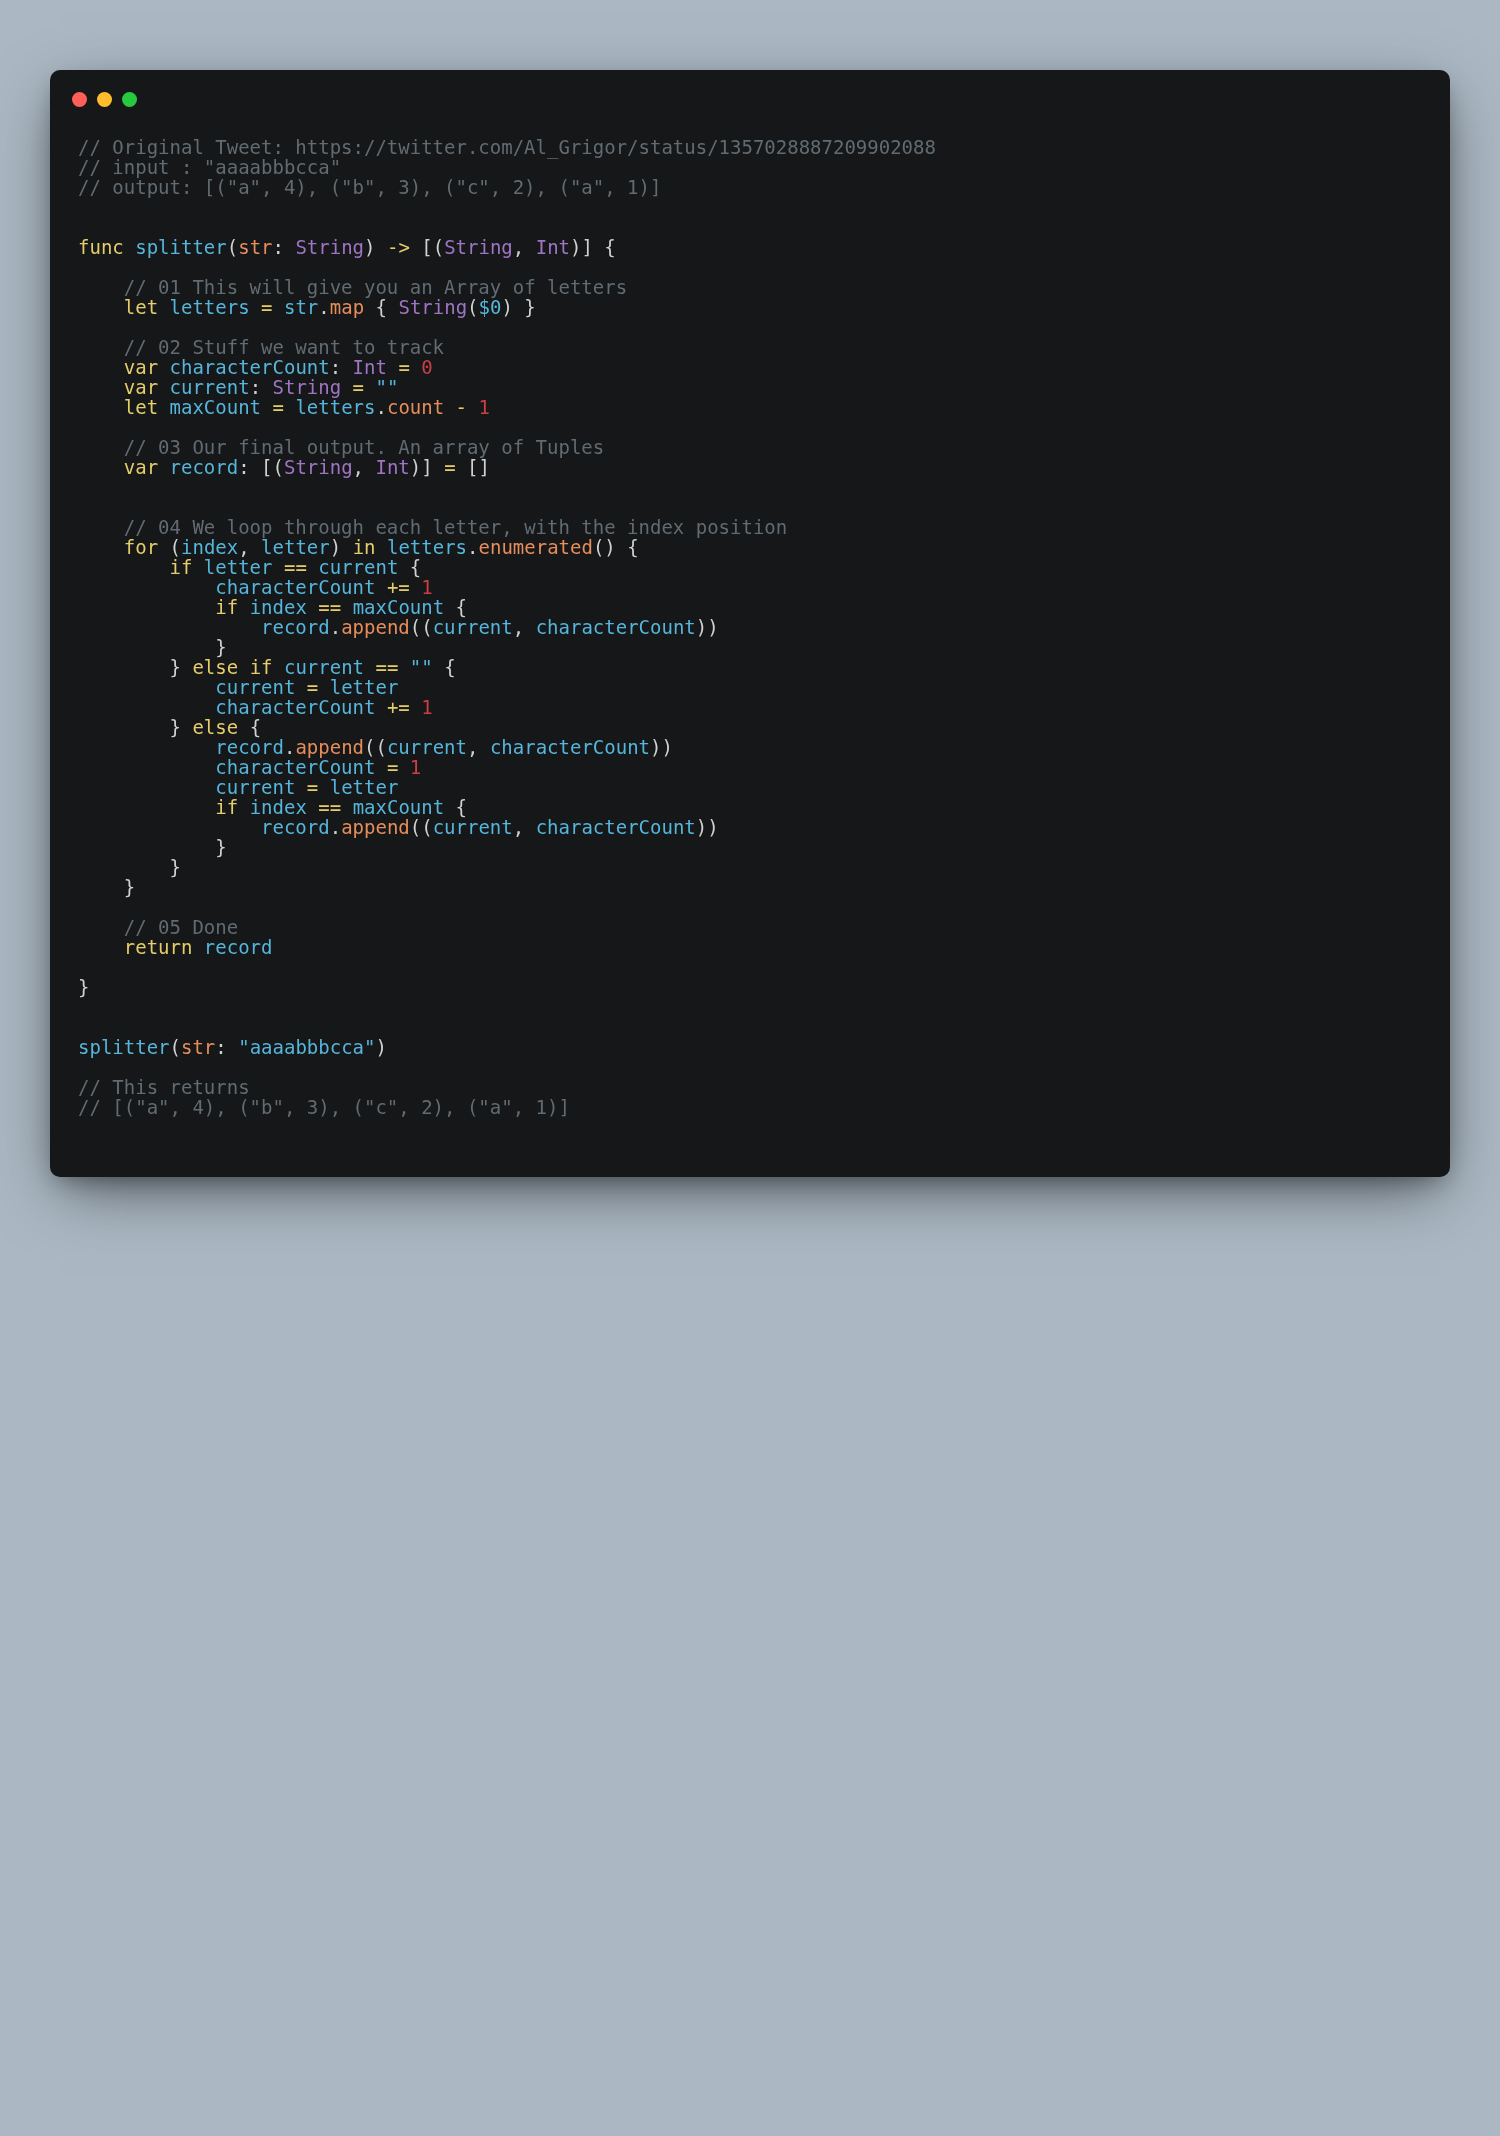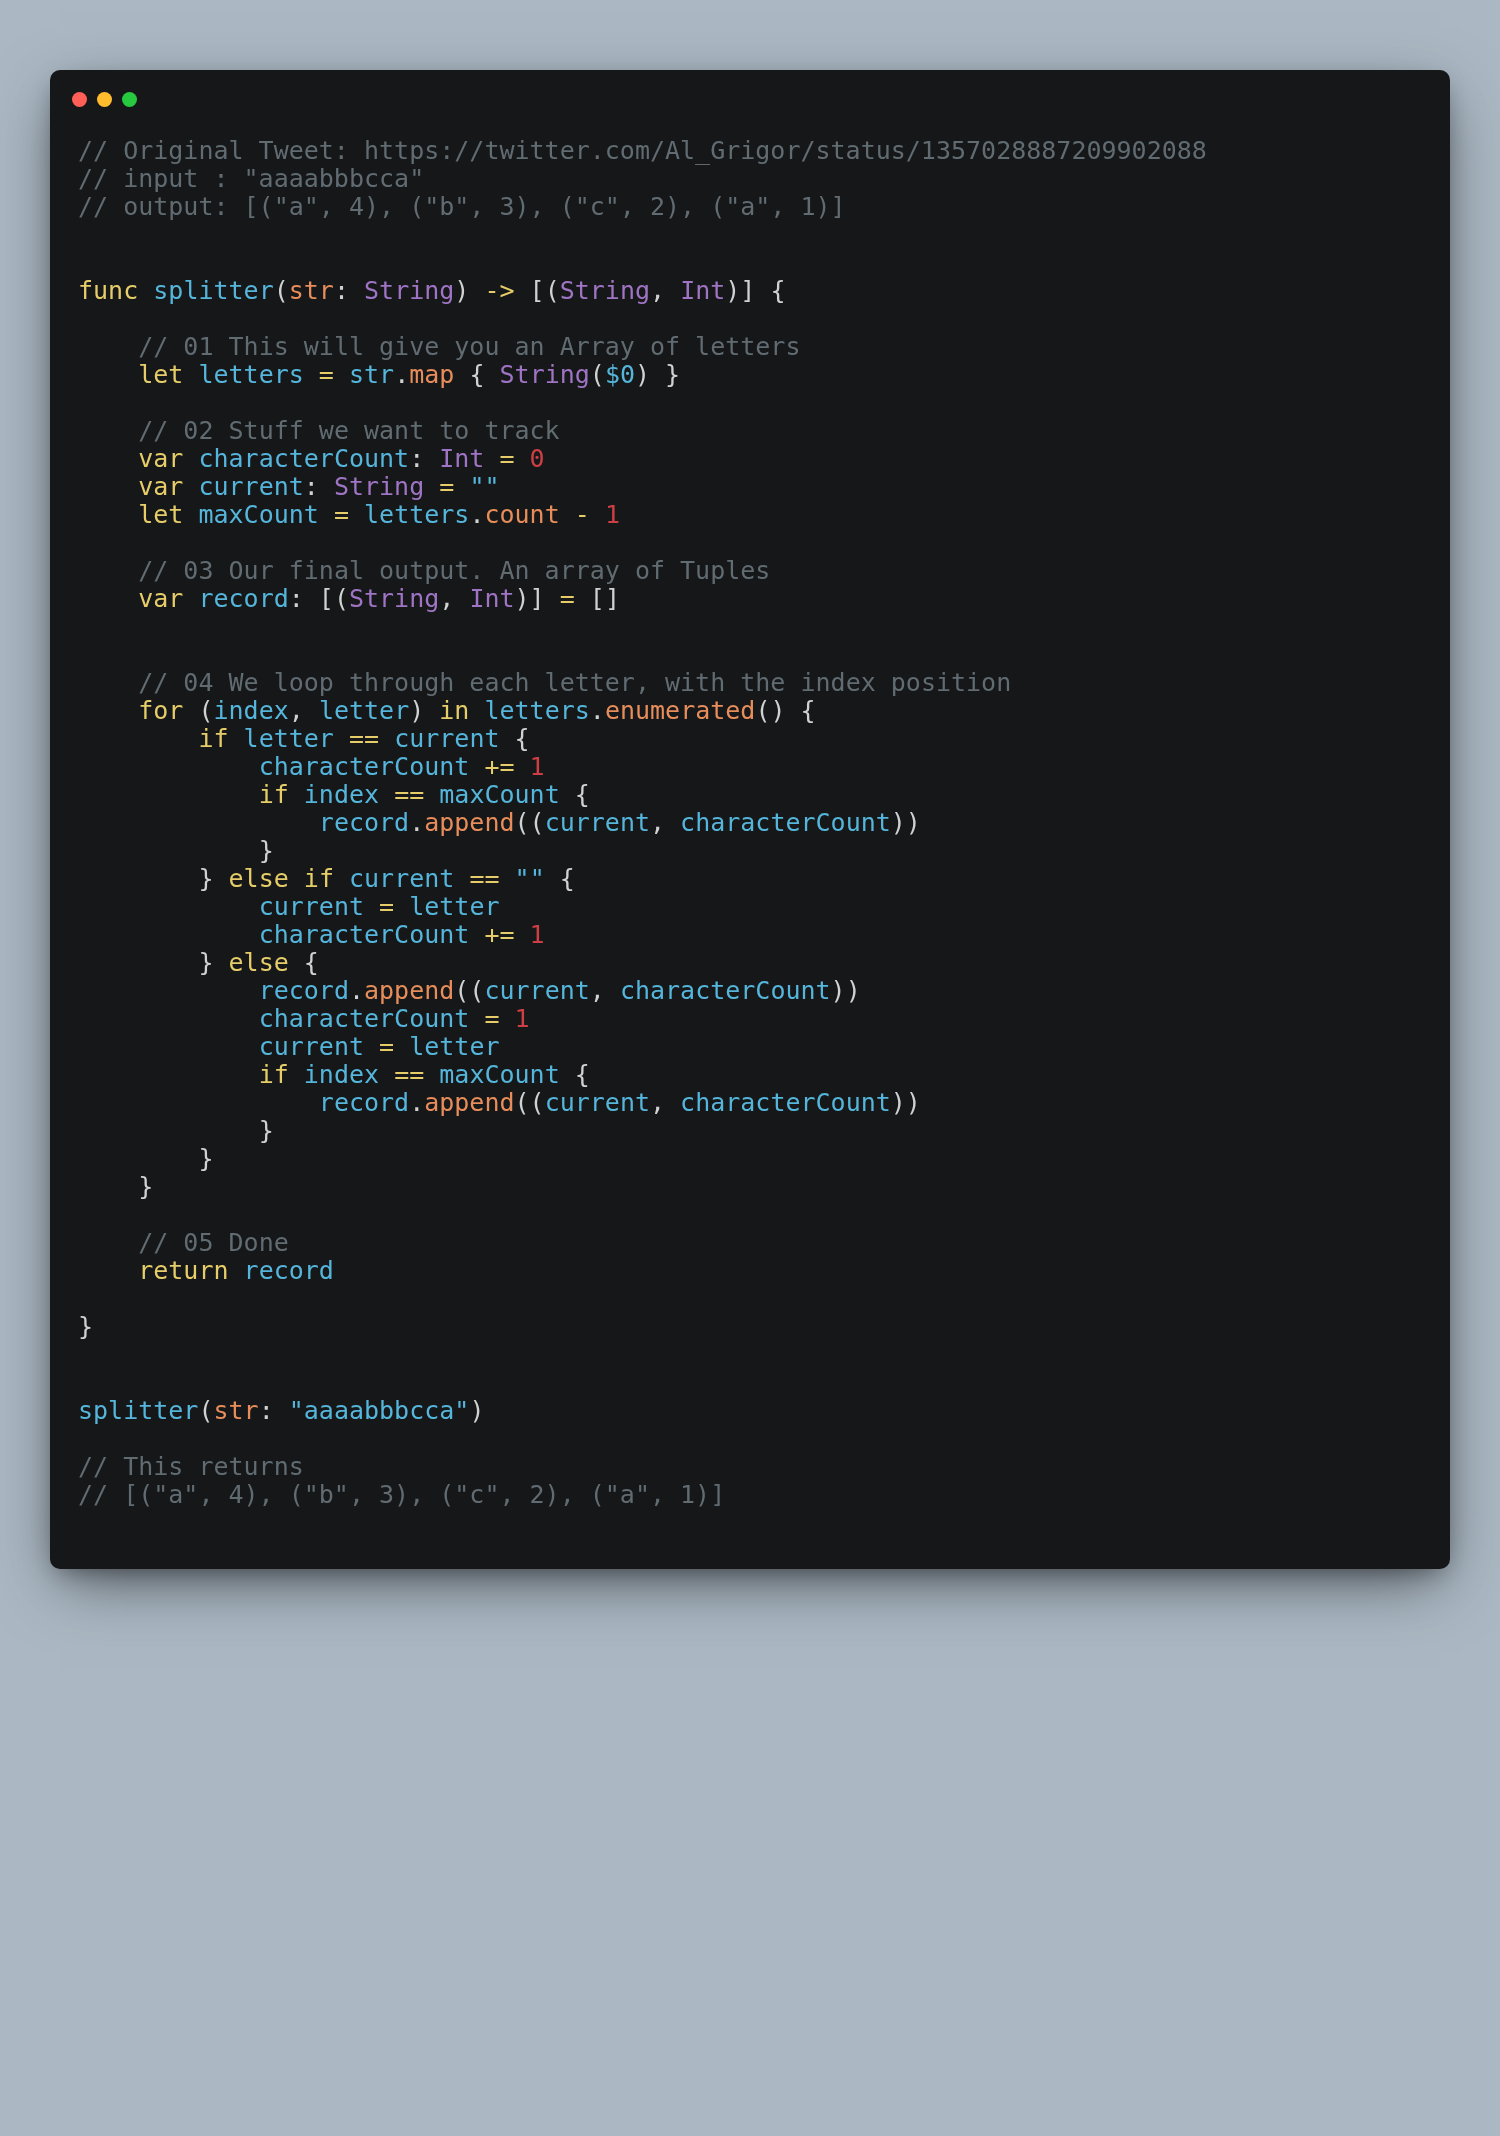--- a/index.html
+++ b/index.html
@@ -29,22 +29,22 @@
   .dot {
     width: 15px;
     height: 15px;
     border-radius: 50%;
   }
   .dot.red { background: #ff5f56; }
   .dot.yellow { background: #ffbd2e; }
   .dot.green { background: #27c93f; }
   .code {
     padding: 20px 28px 30px 28px;
-    font-size: 25px;
-    line-height: 28px;
+    font-size: 19px;
+    line-height: 20px;
     white-space: pre;
     color: #cfd2d1;
     font-feature-settings: "liga" 0;
   }
   .c-comment { color: #616b72; }
   .c-keyword { color: #e6cd69; }
   .c-funcname { color: #55b5db; }
   .c-param { color: #e78d5b; }
   .c-type { color: #a074c4; }
   .c-punc { color: #cfd2d1; }

